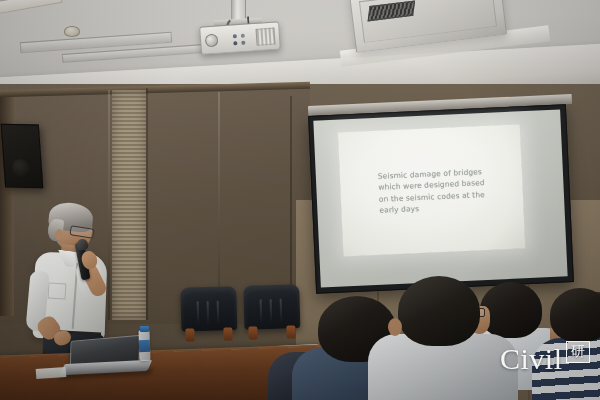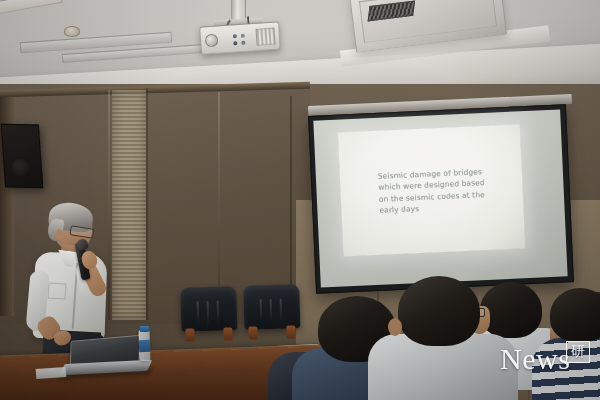--- a/index.html
+++ b/index.html
@@ -661,17 +661,17 @@
   <div class="aud audB">
     <div class="aud-body"></div>
     <div class="aud-head"></div>
     <div class="aud-ear"></div>
   </div>
 
   <div class="warm-tint"></div>
   <div class="vignette"></div>
 
   <div class="watermark">
-    <div class="wm-civil">News</div>
+    <div class="wm-civil">Civil</div>
     <div class="wm-cn">研</div>
   </div>
 
 </div>
 
 </body></html>

